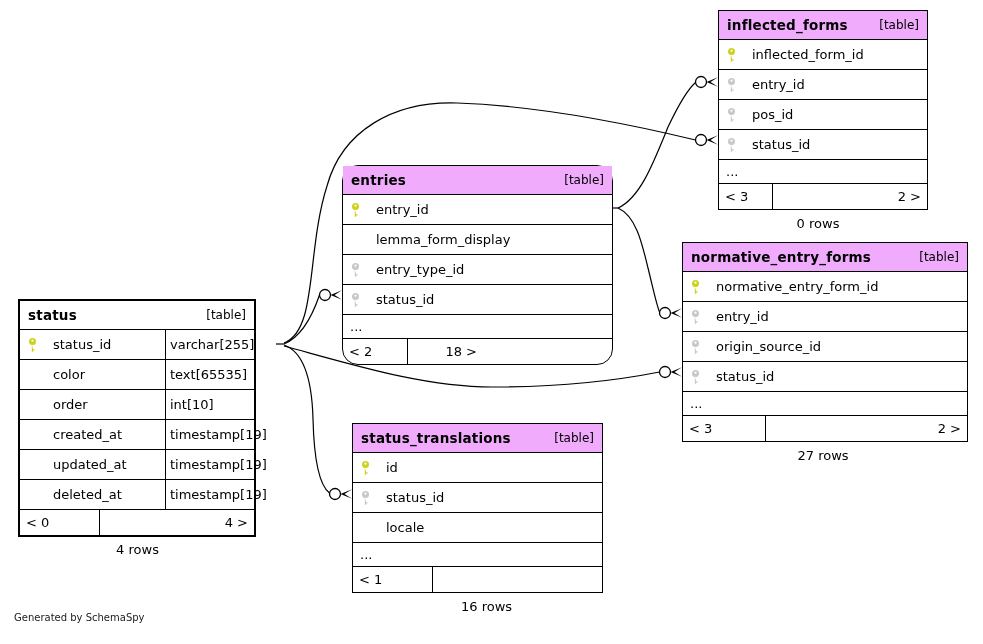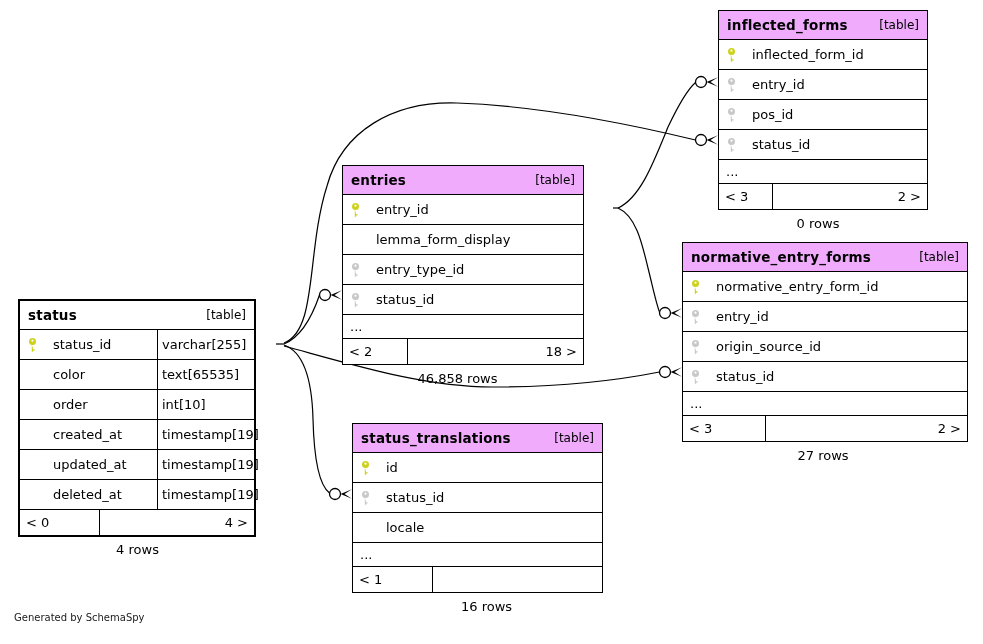--- a/index.html
+++ b/index.html
@@ -13,32 +13,32 @@
   .db-table.focus .tbl-header{background:#fff;}
   .tname{font-weight:bold;font-size:13.5px;letter-spacing:.2px;}
   .tbadge{font-size:12px;}
   .tbl-row{height:29px;border-top:1px solid #000;display:flex;align-items:stretch;}
   .name-cell{display:flex;align-items:center;flex:1;min-width:0;}
   .two-col .name-cell{flex:0 0 137px;}
   .key-cell{width:21px;padding-left:7px;display:flex;align-items:center;flex:none;}
   .key-cell svg{display:block;}
   .col-name{font-size:13px;padding-left:5px;white-space:nowrap;}
   .type-cell{flex:1;border-left:1px solid #000;display:flex;align-items:center;
-             padding-left:4px;font-size:13px;white-space:nowrap;}
+             padding-left:4px;font-size:13px;white-space:nowrap;margin-left:8px;}
   .more-row{height:23px;border-top:1px solid #000;display:flex;align-items:center;
             padding-left:7px;font-size:13px;}
   .tbl-footer{border-top:1px solid #000;height:25px;display:flex;font-size:13px;}
   .fcell{display:flex;align-items:center;box-sizing:border-box;padding:0 6px;flex:none;}
   .fleft{border-right:1px solid #000;justify-content:flex-start;}
   .fmid{border-right:1px solid #000;justify-content:center;flex:1;margin-top:39px;}
   .fright{justify-content:flex-end;}
 
   #tbl-status{left:18px;top:299px;width:238px;}
   #tbl-status .fleft{width:80px}  #tbl-status .fright{width:78px}
-  #tbl-entries{left:342px;top:165px;width:242px;}
+  #tbl-entries{left:342px;top:165px;width:271px;border-radius:16px;}
   #tbl-entries .fleft{width:65px} #tbl-entries .fright{width:75px}
   #tbl-inflected{left:718px;top:10px;width:210px;}
   #tbl-inflected .fleft{width:54px} #tbl-inflected .fright{width:63px}
   #tbl-normative{left:682px;top:242px;width:286px;}
   #tbl-normative .fleft{width:83px} #tbl-normative .fright{width:86px}
   #tbl-translations{left:352px;top:423px;width:251px;}
   #tbl-translations .fleft{width:80px} #tbl-translations .fright{width:61px}
 
   .gen-note{position:absolute;left:14px;top:612px;font-size:10px;color:#1a1a1a;z-index:1;}
 </style>
@@ -179,21 +179,20 @@
               <circle cx="5.5" cy="3.7" r="1.1" fill="#fff"></circle>
               <path d="M4.8 7.6 L4.8 14.8 L6.2 14.8 L6.2 13.6 L7.6 13.6 L7.6 12.2 L6.2 12.2 Z" fill="#c8c8c8"></path>
             </svg>
           </span>
         <span class="col-name">status_id</span>
       </div>
     </div>
     <div class="more-row">...</div>
     <div class="tbl-footer">
       <span class="fcell fleft">&lt; 2</span>
-      <span class="fcell fmid">46,858 rows</span>
       <span class="fcell fright">18 &gt;</span>
     </div>
   </div>
 
   <div class="db-table" id="tbl-inflected">
     <div class="tbl-header">
       <span class="tname">inflected_forms</span>
       <span class="tbadge">[table]</span>
     </div>
     <div class="tbl-row">

